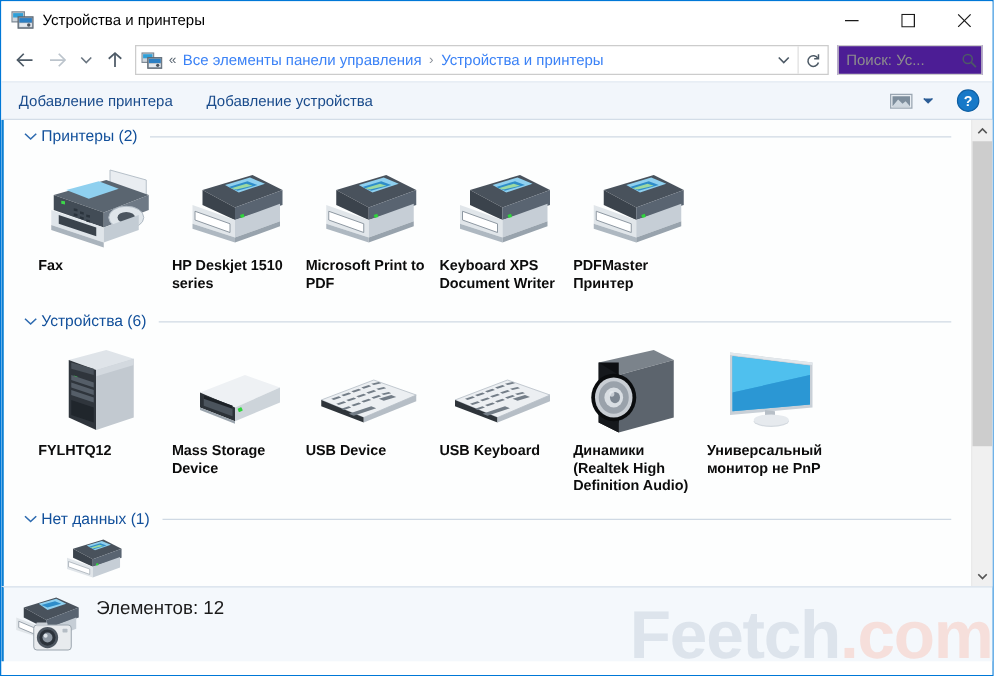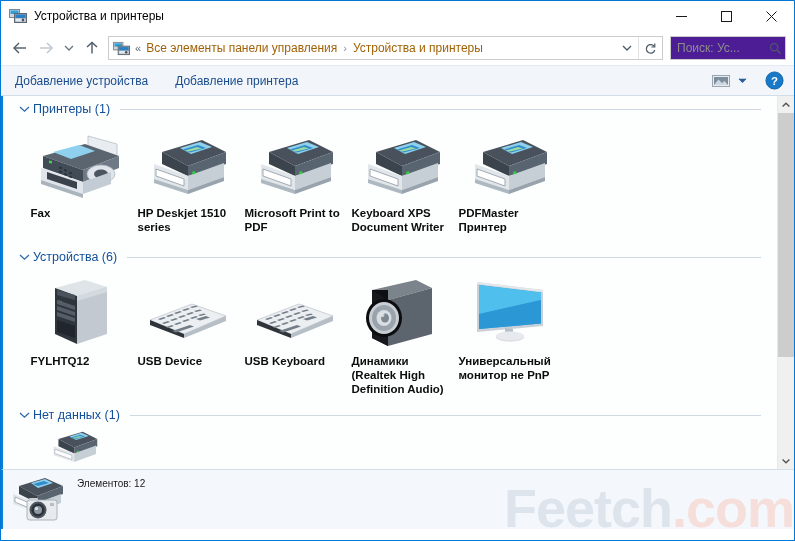--- a/index.html
+++ b/index.html
@@ -65,21 +65,21 @@
   }
   .addr-icon { margin-left: 4px; width: 17px; height: 15px; flex: none; }
   .addr-chevdbl {
     margin: 0 5px 0 5px;
     color: #5a6672;
     font-size: 11px;
     flex: none;
   }
   .crumb {
     font-size: 12px;
-    color: #a16207;
+    color: #3b82f6;
     white-space: nowrap;
   }
   .crumb-sep {
     margin: 0 6px;
     color: #8a9099;
     font-size: 11px;
     flex: none;
   }
   .addr-spacer { flex: 1; }
   .addr-drop {
@@ -259,21 +259,21 @@
     overflow: hidden;
   }
   .status-icon {
     width: 74px;
     display: flex;
     justify-content: center;
     padding-top: 4px;
     flex: none;
   }
   .status-text {
-    font-size: 10px;
+    font-size: 15px;
     color: #1a1a1a;
     padding-top: 8px;
     white-space: nowrap;
   }
   .watermark {
     position: absolute;
     right: 0;
     bottom: -6px;
     font-size: 54px;
     font-weight: bold;
@@ -381,22 +381,22 @@
       <span class="search-ico">
         <svg width="13" height="13" viewBox="0 0 14 14">
           <circle cx="5.6" cy="5.6" r="3.9" fill="none" stroke="#4d5a66" stroke-width="1.3"></circle>
           <line x1="8.6" y1="8.6" x2="12.6" y2="12.6" stroke="#4d5a66" stroke-width="1.5"></line>
         </svg>
       </span>
     </div>
   </div>
 
   <div class="toolbar">
+    <span class="tb-link">Добавление принтера</span>
     <span class="tb-link">Добавление устройства</span>
-    <span class="tb-link">Добавление принтера</span>
     <div class="tb-right">
       <div class="view-btn">
         <svg width="20" height="16" viewBox="0 0 20 16">
           <rect x="1.5" y="2.5" width="17" height="11" fill="#e8edf2" stroke="#9aa6b2"></rect>
           <rect x="3" y="4" width="14" height="8" fill="#7d8d9c"></rect>
           <path d="M3 12 L7.5 6.5 L11 10 L13.5 8 L17 12 Z" fill="#cfd8e0"></path>
         </svg>
       </div>
       <div class="view-caret">
         <svg width="9" height="7" viewBox="0 0 10 8">
@@ -414,21 +414,21 @@
 
   <div class="content-wrap">
     <div class="content">
 
       <div class="group-header">
         <span class="group-chev">
           <svg width="11" height="8" viewBox="0 0 11 8">
               <path d="M1 2 L5.5 6.2 L10 2" fill="none" stroke="#2e6bb0" stroke-width="1.3"></path>
             </svg>
         </span>
-        <span class="group-title">Принтеры (1)</span>
+        <span class="group-title">Принтеры (2)</span>
         <span class="group-rule"></span>
       </div>
 
       <div class="items-row">
 
         <div class="item">
           <div class="item-icon">
             <svg width="92" height="66" viewBox="0 0 92 66">
               <polygon points="55,2 84,10 84,24 55,16" fill="#e9edf1" stroke="#b6c0c9" stroke-width="0.8"></polygon>
               <polygon points="10,22 52,10 86,22 50,36" fill="#5a6570"></polygon>
@@ -562,20 +562,34 @@
                 <polygon points="24,30 42,36 42,40 24,34"></polygon>
                 <polygon points="24,36 42,42 42,46 24,40"></polygon>
               </g>
               <polygon points="24,44 42,50 42,62 24,56" fill="#20262c"></polygon>
               <polygon points="44,20 74,11 74,16 44,25" fill="#d3d9df"></polygon>
             </svg>
           </div>
           <div class="item-label">FYLHTQ12</div>
         </div>
 
+        <div class="item">
+          <div class="item-icon">
+            <svg width="92" height="72" viewBox="0 0 92 72">
+              <polygon points="20,38 56,24 84,34 48,50" fill="#eef1f4"></polygon>
+              <polygon points="20,38 20,50 48,61 48,50" fill="#2c3238"></polygon>
+              <polygon points="48,50 84,34 84,46 48,61" fill="#cdd4da"></polygon>
+              <polygon points="23,40 46,48.5 46,57 23,48.5" fill="#4b545d"></polygon>
+              <polygon points="23,40 46,48.5 46,51 23,43" fill="#1d2227"></polygon>
+              <rect x="50" y="51" width="3.4" height="3" rx="0.5" fill="#2fd43c" transform="rotate(-23 50 51)"></rect>
+              <polygon points="20,50 48,61 48,63 20,52" fill="#9aa4ad"></polygon>
+            </svg>
+          </div>
+          <div class="item-label">Mass Storage Device</div>
+        </div>
 
         <div class="item">
           <div class="item-icon">
             <svg width="92" height="72" viewBox="0 0 92 72">
               <polygon points="10,44 52,28 86,40 44,58" fill="#eceff2" stroke="#b9c1c9" stroke-width="0.7"></polygon>
               <polygon points="10,44 10,49 44,62 44,58" fill="#2e343a"></polygon>
               <polygon points="44,58 86,40 86,45 44,62" fill="#b6bec6"></polygon>
               <g fill="#737d87">
                 <polygon points="18,43 24,41 26,42 20,44"></polygon>
                 <polygon points="26,40 32,38 34,39 28,41"></polygon>

